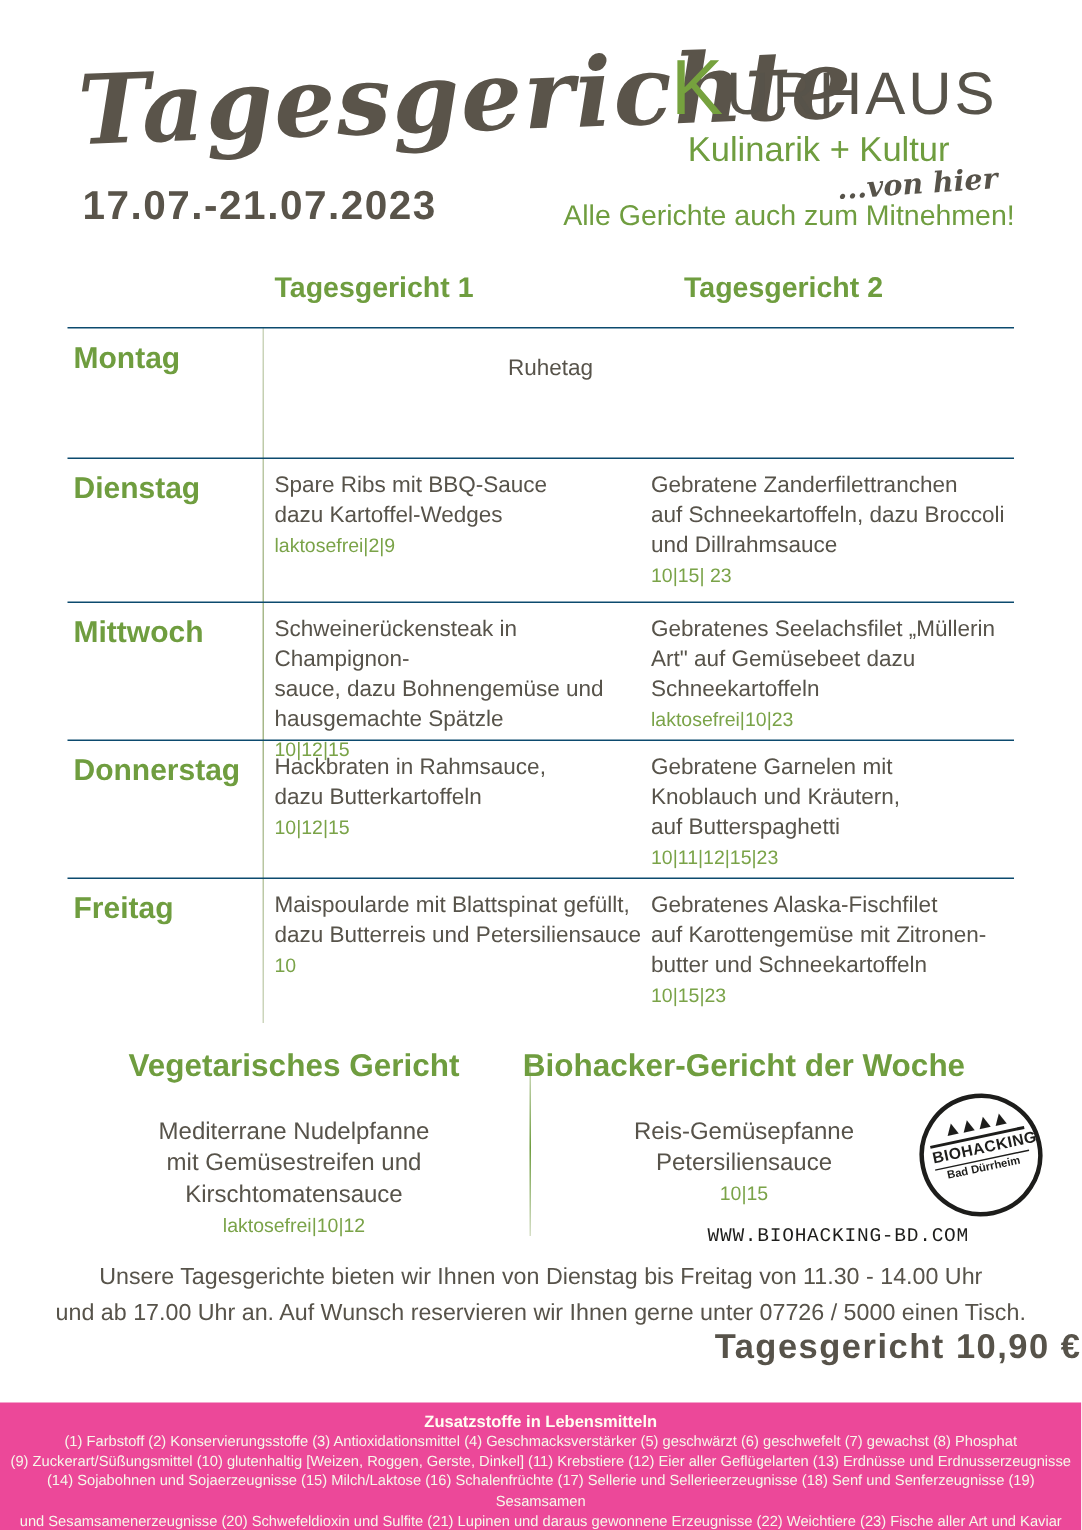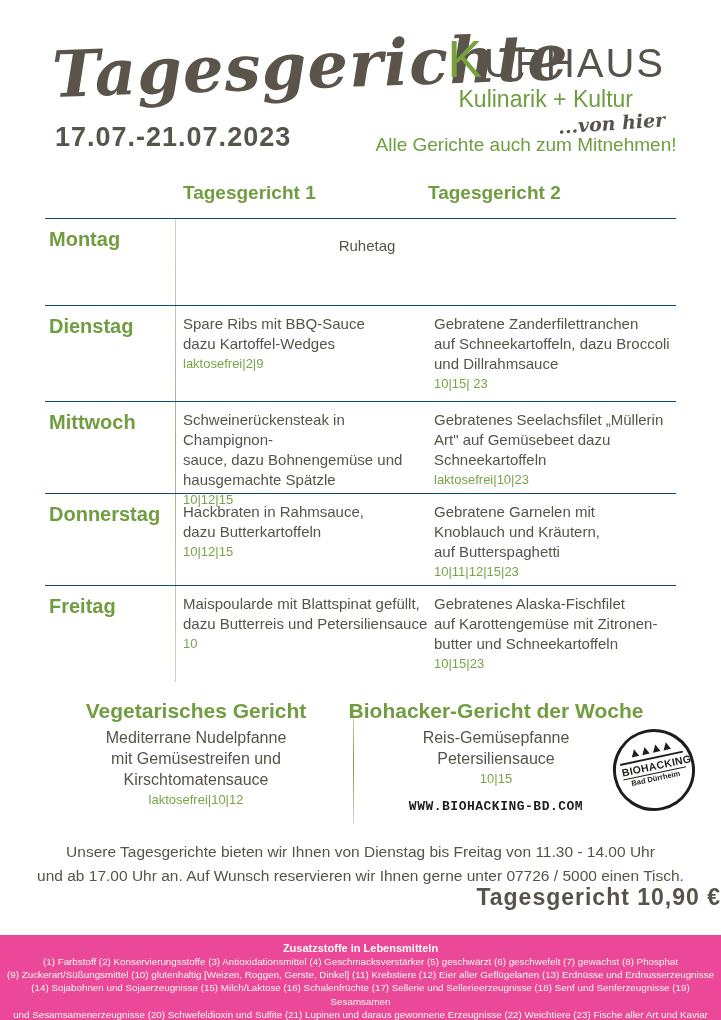--- a/index.html
+++ b/index.html
@@ -19,37 +19,37 @@
         font-size:19px;color:#6f9d3f;}
   
   .menu{position:absolute;left:45px;top:180px;width:631px;}
   .vline{position:absolute;left:130px;top:38px;bottom:0;width:1px;
         background:linear-gradient(#cdd6bd,#9fb27f,#cdd6bd);}
   .mrow{position:relative;box-sizing:border-box;}
   .mrow.ruled{border-top:1px solid #0c4a6e;}
   .hrow{height:38px;}
   .hlabel{position:absolute;top:2px;font-size:19px;font-weight:bold;color:#6f9d3f;}
   .hlabel.c1{left:138px;}
-  .hlabel.c2{left:383px;}
+  .hlabel.c2{left:411px;}
   .day{position:absolute;left:4px;top:9px;font-size:20px;font-weight:bold;color:#6f9d3f;}
   .note{position:absolute;left:13px;right:0;top:18px;text-align:center;font-size:15px;color:#57534a;}
   .dishes{margin-left:138px;display:flex;padding-top:8px;}
   .dish1{width:251px;}
   .dish2{flex:1;}
   .dline{font-size:15px;line-height:20px;color:#57534a;}
   .addv{font-size:13px;line-height:17px;color:#7aa348;margin-top:1px;}
   
   .spec-left{position:absolute;left:45px;top:698px;width:302px;text-align:center;}
   .spec-right{position:absolute;left:346px;top:698px;width:300px;text-align:center;}
-  .spec-title{font-size:21px;font-weight:bold;color:#6f9d3f;line-height:26px;margin-bottom:3px;}
+  .spec-title{font-size:21px;font-weight:bold;color:#6f9d3f;line-height:26px;margin-bottom:20px;}
   .spec-line{font-size:16px;line-height:21px;color:#57534a;}
   .spec-divider{position:absolute;left:353px;top:706px;height:118px;width:1px;
         background:linear-gradient(#d6dfc7,#6f9d3f,#d6dfc7);}
-  .website{margin-top:12px;font-family:"Liberation Mono",monospace;font-size:13px;font-weight:bold;
-        color:#1d1d1b;letter-spacing:0.5px;}
+  .website{margin-top:12px;font-family:"Liberation Mono",monospace;font-size:13px;font-weight:normal;
+        color:#1d1d1b;letter-spacing:0.5px;text-align:right;}
   .stamp{position:absolute;left:613px;top:729px;width:82px;height:82px;border:3px solid #1d1d1b;
         border-radius:50%;transform:rotate(-12deg);text-align:center;box-sizing:border-box;
         color:#1d1d1b;background:#fff;}
   .stamp-trees{font-size:13px;letter-spacing:-2px;line-height:14px;margin-top:10px;}
   .stamp-name{font-size:10.5px;font-weight:bold;letter-spacing:0.3px;line-height:12px;
         border-top:2px solid #1d1d1b;border-bottom:1px solid #1d1d1b;margin:1px 6px 0 6px;padding:1px 0;}
   .stamp-city{font-size:7.5px;font-weight:bold;line-height:10px;}
   
   .info{position:absolute;left:0;top:840px;width:721px;text-align:center;
         font-size:15.5px;line-height:24px;color:#57534a;}

